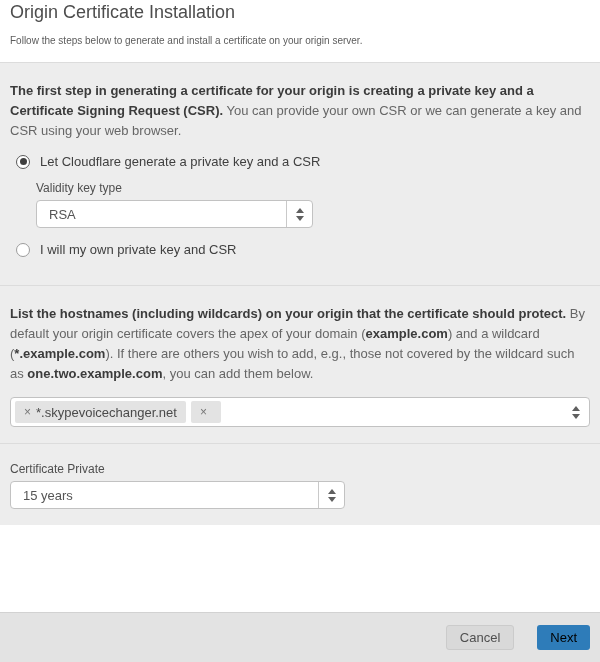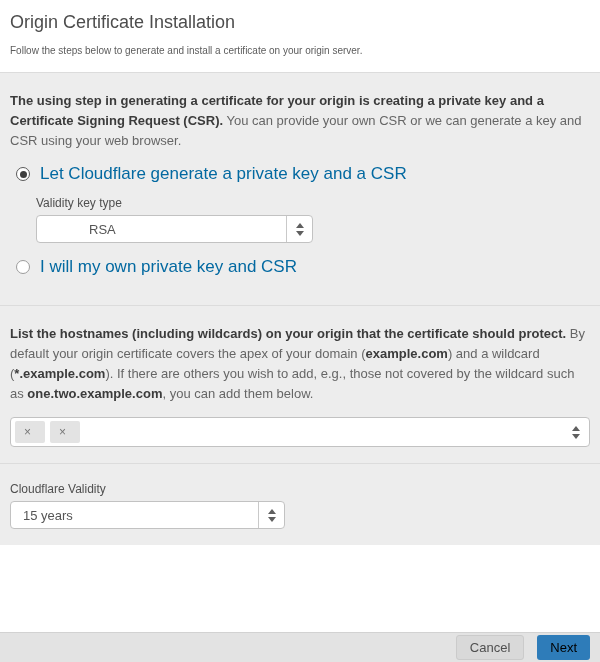--- a/index.html
+++ b/index.html
@@ -13,21 +13,21 @@
   .dialog {
     width: 600px;
     height: 662px;
     display: flex;
     flex-direction: column;
     background: #fff;
     overflow: hidden;
   }
 
   
-  .hdr { padding: 10px 10px 0; background: #fff; }
+  .hdr { padding: 0 10px 0; background: #fff; }
   .hdr h1 {
     margin: 0;
     font-size: 18px;
     font-weight: 400;
     color: #4d4d4d;
     line-height: 24px;
   }
   .hdr .sub {
     margin: 8px 0 13px;
     font-size: 10px;
@@ -50,22 +50,22 @@
   }
   .para b, .para strong { color: #3b3b3b; font-weight: 700; }
 
   
   .radio-row {
     display: flex;
     align-items: center;
     gap: 10px;
     margin: 2px 0 12px;
     padding-left: 6px;
-    font-size: 17px;
-    color: #0369a1;
+    font-size: 13px;
+    color: #404040;
     cursor: pointer;
   }
   .radio {
     width: 14px; height: 14px;
     border-radius: 50%;
     background: #fff;
     border: 1px solid #9c9c9c;
     display: inline-flex;
     align-items: center;
     justify-content: center;
@@ -80,22 +80,22 @@
   
   .select {
     height: 28px;
     background: #fff;
     border: 1px solid #c2c2c2;
     border-radius: 4px;
     display: flex;
     align-items: center;
     cursor: pointer;
   }
-  .select.key-type { width: 277px; padding-left: 40px; }
-  .select.validity { width: 275px; }
+  .select.key-type { width: 277px; }
+  .select.validity { width: 335px; }
   .select-value { flex: 1; padding: 0 12px; font-size: 13px; color: #555; }
   .stepper {
     width: 26px;
     align-self: stretch;
     display: flex;
     flex-direction: column;
     align-items: center;
     justify-content: center;
     gap: 3px;
     flex: none;
@@ -130,25 +130,25 @@
     white-space: nowrap;
   }
   .tag .tag-x { color: #777; margin-right: 5px; font-size: 12px; cursor: pointer; }
   .multiselect .stepper { margin-left: auto; }
 
   
   .footer {
     margin-top: auto;
     background: var(--color-footer-bg, #e3e3e3);
     border-top: 1px solid #d2d2d2;
-    padding: 2px 10px;
+    padding: 12px 10px;
     display: flex;
     justify-content: flex-end;
     align-items: flex-start;
-    gap: 13px;
+    gap: 23px;
   }
   .btn {
     font-family: "Liberation Sans", sans-serif;
     font-size: 13px;
     border-radius: 3px;
     height: 25px;
     padding: 0 13px;
     border: none;
     cursor: pointer;
     line-height: 23px;
@@ -167,21 +167,21 @@
 <body>
 
 <div class="dialog">
 
   <div class="hdr">
     <h1>Origin Certificate Installation</h1>
     <p class="sub">Follow the steps below to generate and install a certificate on your origin server.</p>
   </div>
 
   <div class="panel">
-    <p class="para"><strong>The using step in generating a certificate for your origin is creating a private key and a Certificate Signing Request (CSR).</strong> <span>You can provide your own CSR or we can generate a key and CSR using your web browser.</span></p>
+    <p class="para"><strong>The first step in generating a certificate for your origin is creating a private key and a Certificate Signing Request (CSR).</strong> <span>You can provide your own CSR or we can generate a key and CSR using your web browser.</span></p>
 
     <div class="radio-row">
       <span class="radio checked">
           <span class="dot"></span>
         </span>
       <span>Let Cloudflare generate a private key and a CSR</span>
     </div>
 
     <div class="indent">
       <div class="field-label">Validity key type</div>
@@ -199,34 +199,35 @@
       <span>I will my own private key and CSR</span>
     </div>
   </div>
 
   <div class="panel">
     <p class="para"><strong>List the hostnames (including wildcards) on your origin that the certificate should protect.</strong> <span>By default your origin certificate covers the apex of your domain (</span><strong>example.com</strong><span>) and a wildcard (</span><strong>*.example.com</strong><span>). If there are others you wish to add, e.g., those not covered by the wildcard such as </span><strong>one.two.example.com</strong><span>, you can add them below.</span></p>
 
     <div class="multiselect">
       <span class="tag">
         <span class="tag-x">×</span>
+        <span class="tag-label">*.skypevoicechanger.net</span>
       </span>
       <span class="tag">
         <span class="tag-x">×</span>
       </span>
       <span class="stepper">
         <span class="arr up"></span>
         <span class="arr down"></span>
       </span>
     </div>
   </div>
 
   <div class="panel">
 
-    <div class="field-label">Cloudflare Validity</div>
+    <div class="field-label">Certificate Private</div>
     <div class="select validity">
       <span class="select-value">15 years</span>
       <span class="stepper">
         <span class="arr up"></span>
         <span class="arr down"></span>
       </span>
     </div>
   </div>
 
   <div class="footer">

